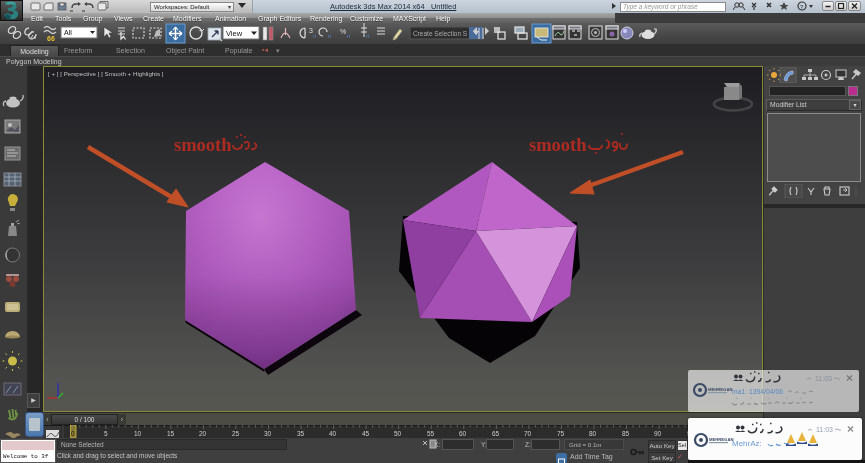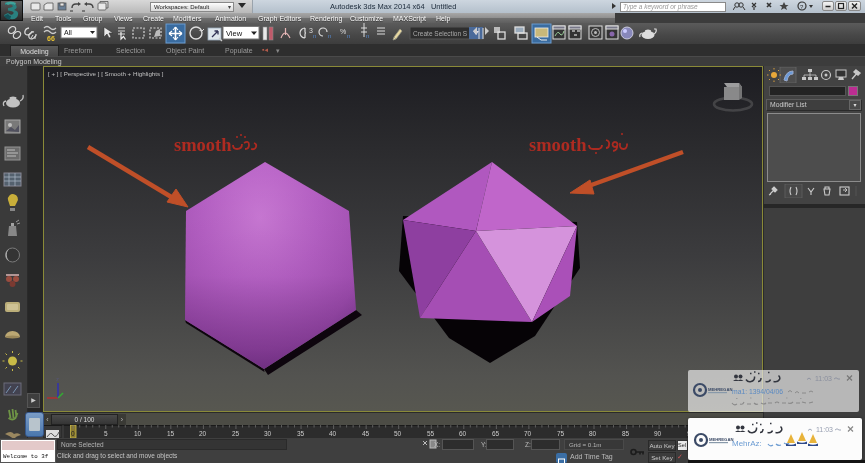--- a/index.html
+++ b/index.html
@@ -31,21 +31,21 @@
 <rect x="68" y="2" width="8" height="7" rx="1"></rect>
       <path d="M70 2 L70 0.5 L78 0.5 L78 7 L76 7" fill="none" stroke="#555"></path>
 </g>
 <path d="M40 10 l3 0" stroke="#333" stroke-width="1"></path>
     <path d="M52 10 l3 0" stroke="#333" stroke-width="1"></path>
 </svg>
 
 <div class="abs" style="left:150px;top:1.5px;width:84px;height:10px;background:linear-gradient(#fdfdfd,#d8d8d8);border:1px solid #888;box-sizing:border-box;font-size:6px;color:#222;line-height:9px;padding-left:3px;white-space:nowrap;">Workspaces: Default<span style="float:right;margin-right:2px;color:#444;">▾</span></div>
 <div class="abs" style="left:238px;top:3px;width:0;height:0;border-left:4px solid transparent;border-right:4px solid transparent;border-top:5px solid #2a2a2a;"></div>
 
-<div class="abs" style="left:330px;top:2px;width:200px;font-size:7.5px;color:#1c2a3a;">Autodesk 3ds Max 2014 x64&nbsp;&nbsp;&nbsp;Untitled</div>
+<div class="abs" style="left:330px;top:2px;width:200px;font-size:7.5px;color:#1c2a3a;text-decoration:underline;">Autodesk 3ds Max 2014 x64&nbsp;&nbsp;&nbsp;Untitled</div>
 
 <div class="abs" style="left:612px;top:3px;width:0;height:0;border-top:3px solid transparent;border-bottom:3px solid transparent;border-left:4px solid #333;"></div>
 <div class="abs" style="left:620px;top:1.5px;width:106px;height:10px;background:#fff;border:1px solid #8a8a8a;box-sizing:border-box;font-size:6.5px;font-style:italic;color:#999;line-height:8px;padding-left:2px;">Type a keyword or phrase</div>
 <svg class="abs" style="left:733px;top:1px" width="90" height="11" viewBox="0 0 90 11">
 <g stroke="#333" fill="none" stroke-width="1">
 <circle cx="4" cy="4" r="2.2"></circle>
       <circle cx="8" cy="4" r="2.2"></circle>
       <path d="M2 6 L0 9 M10 6 L12 9"></path>
 <path d="M19 2 L23 6 M23 2 L19 6 M21 6 L21 9" stroke-width="1.2"></path>
 <path d="M34 2 L38 6 M38 2 L34 6" stroke-width="1.6"></path>

